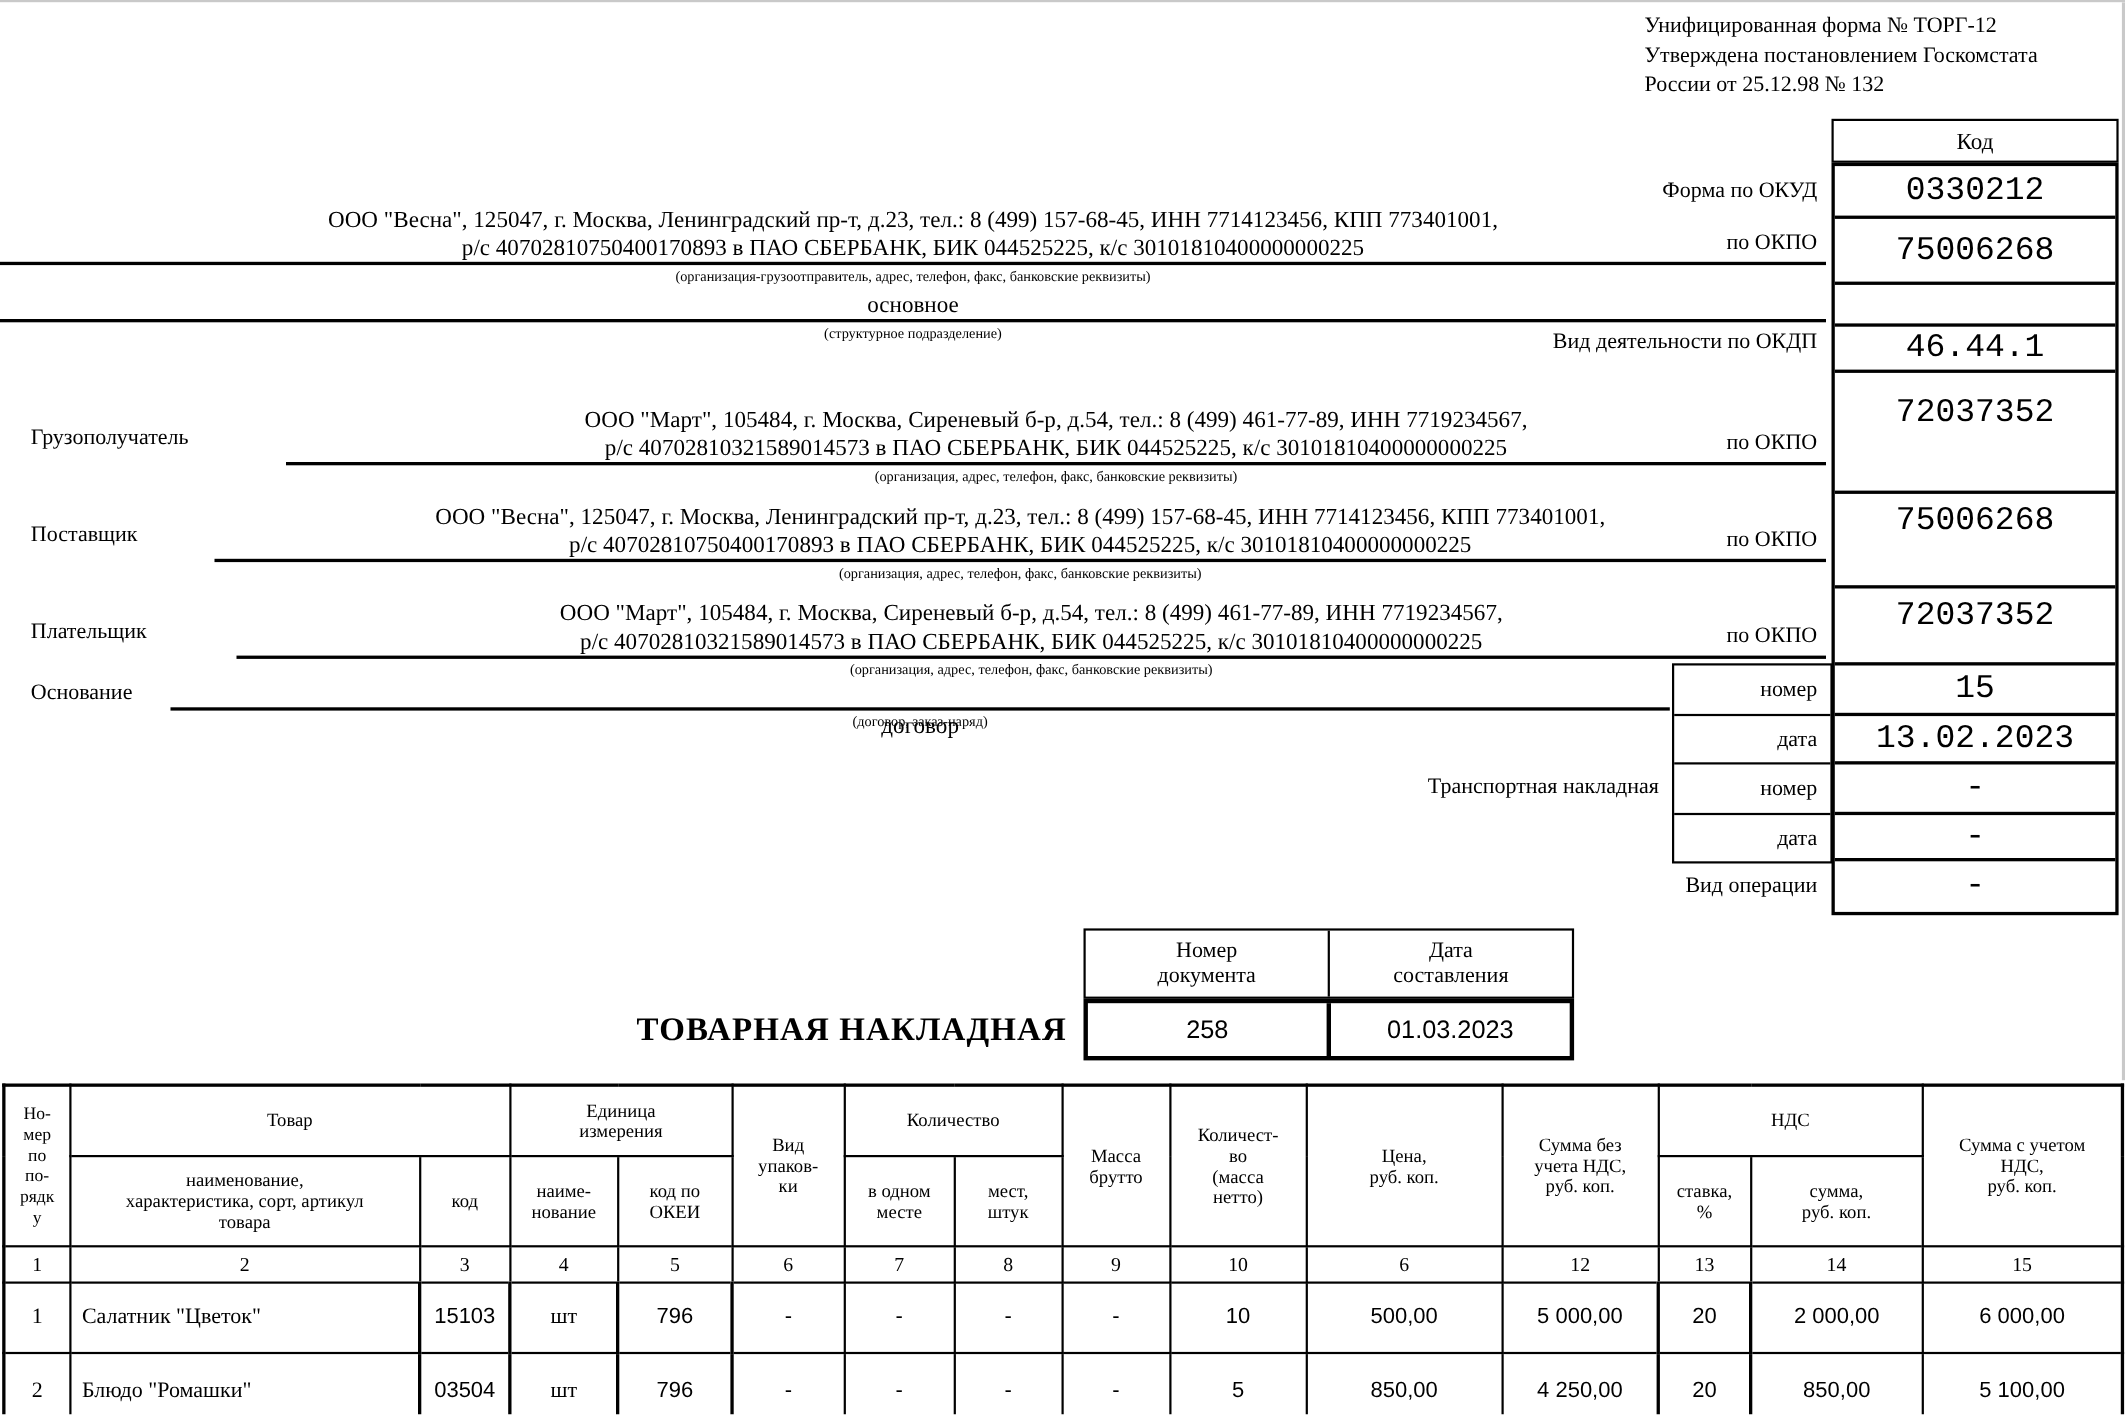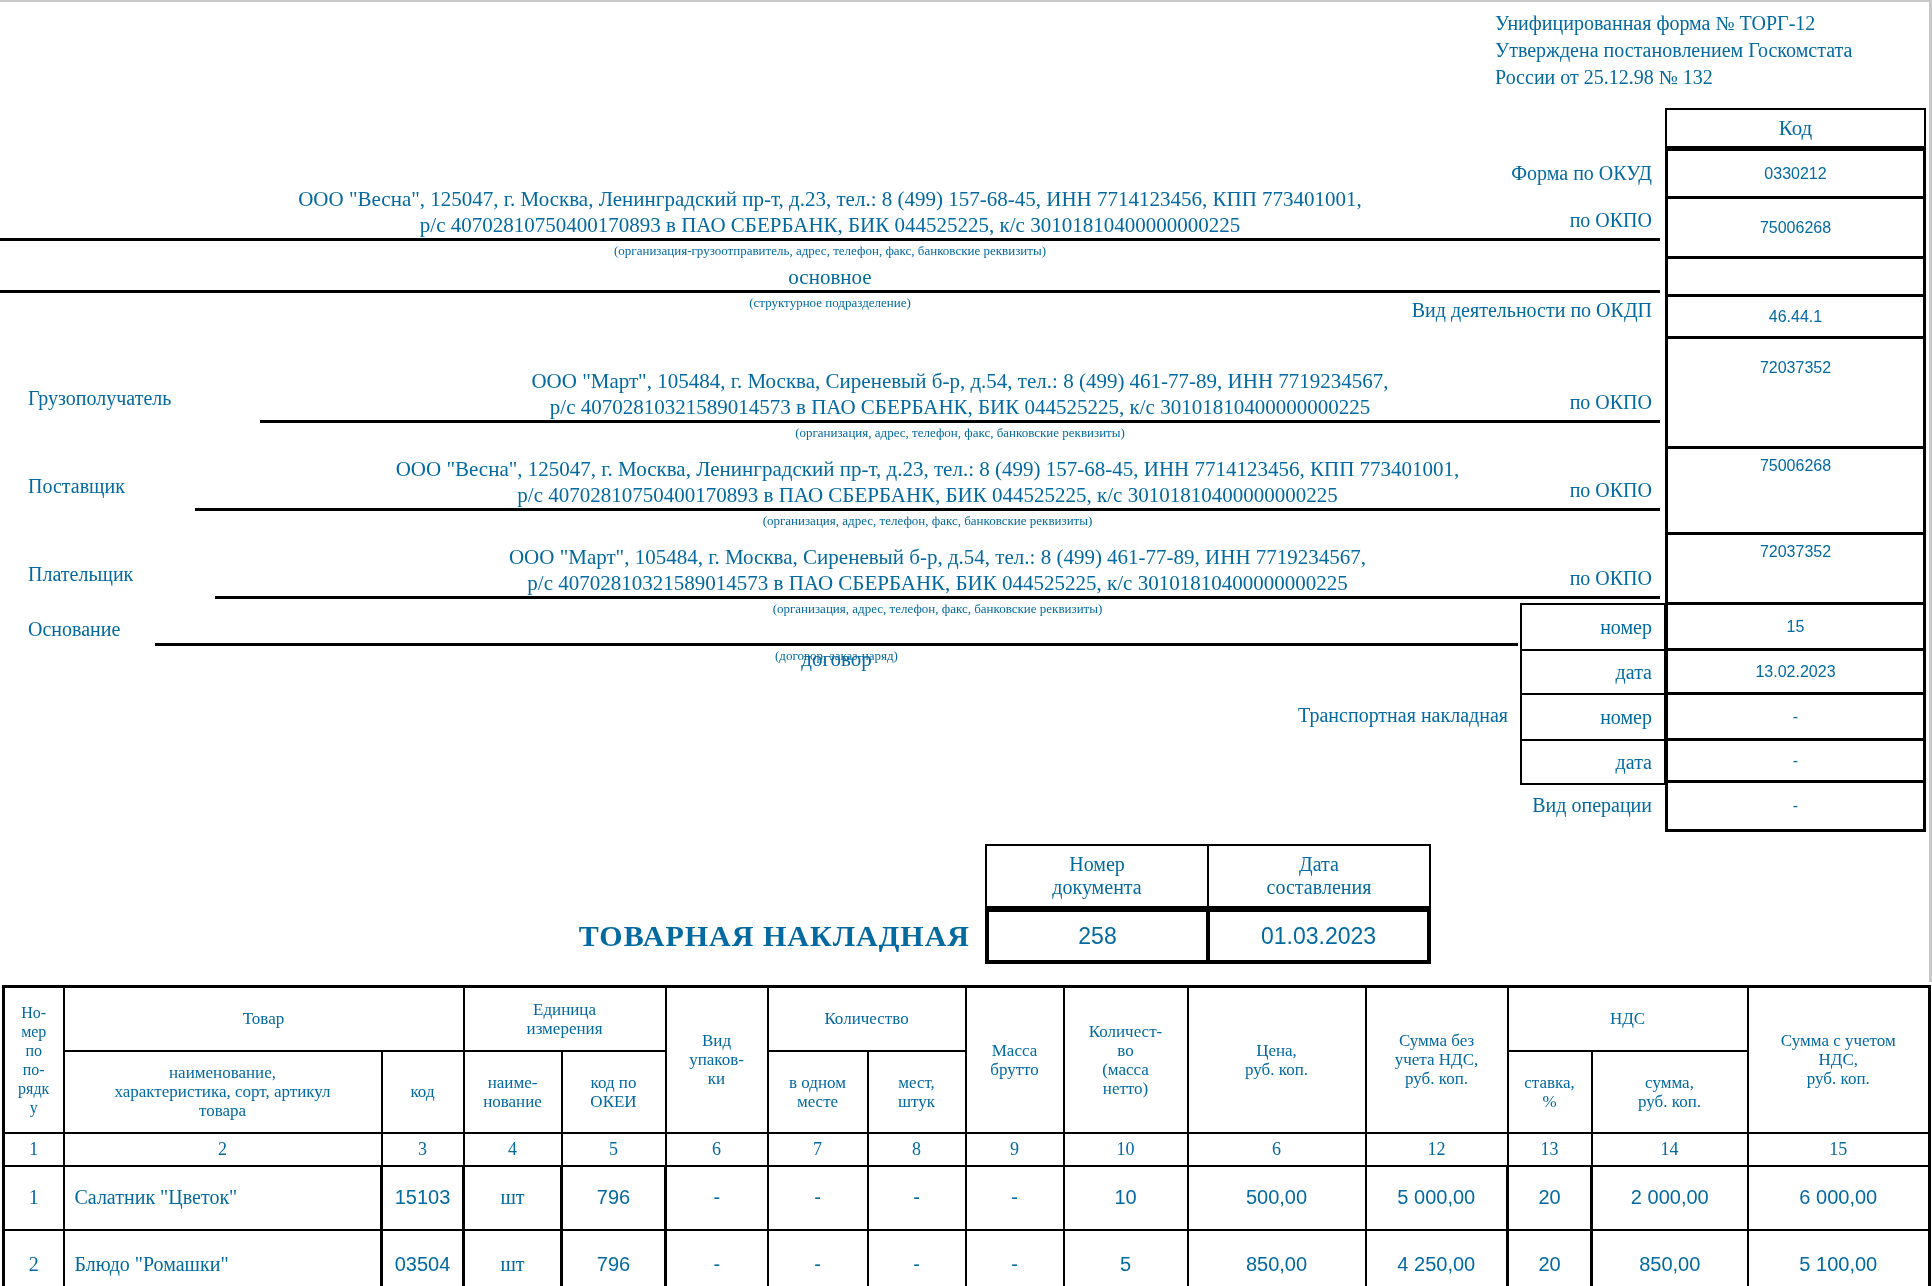--- a/index.html
+++ b/index.html
@@ -1,34 +1,34 @@
 <!DOCTYPE html>
 <html><head>
 <meta charset="utf-8">
 <style>
   html,body{margin:0;padding:0;background:#ffffff;}
   .page{
     position:relative;width:1932px;height:1286px;background:#fff;overflow:hidden;
-    font-family:"Liberation Serif","DejaVu Serif",serif;color:#0369a1;
+    font-family:"Liberation Serif","DejaVu Serif",serif;color:#000000;
     border-top:2px solid #c9c9c9;box-sizing:border-box;
   }
   .abs{position:absolute;}
   .edge-right{position:absolute;left:1929px;top:0;width:3px;height:980px;background:#c9c9c9;}
   .note{left:1495px;top:8px;width:430px;font-size:20px;line-height:27px;}
   .lbl{font-size:20px;}
   .rlabel{left:1100px;width:552px;text-align:right;font-size:20px;font-family:Liberation Serif, serif;}
   .cap{font-size:13px;text-align:center;}
   .rule{height:3px;background:#000;}
   .ctr{text-align:center;font-size:21px;line-height:26px;}
   
   .code-head{left:1665px;top:106px;width:261px;height:40px;border:2px solid #000;box-sizing:border-box;
     display:flex;align-items:center;justify-content:center;font-size:21px;}
   .code-stack{left:1665px;top:146px;width:261px;border:3px solid #000;box-sizing:border-box;}
   .code-row{border-bottom:3px solid #000;box-sizing:border-box;display:flex;align-items:center;justify-content:center;
-    font-size:16px;font-family:Liberation Sans, sans-serif;}
+    font-size:30px;font-family:Liberation Mono, monospace;}
   .code-row:last-child{border-bottom:none;}
   .nd-box{left:1520px;top:601px;width:146px;border:2px solid #000;box-sizing:border-box;}
   .nd-cell{border-bottom:2px solid #000;box-sizing:border-box;display:flex;align-items:center;justify-content:flex-end;
     padding-right:12px;font-size:20px;}
   .nd-cell:last-child{border-bottom:none;}
   
   .doc-box-head{left:985px;top:842px;width:446px;height:64px;border:2px solid #000;box-sizing:border-box;display:flex;}
   .doc-box-head .cell{flex:1;display:flex;align-items:center;justify-content:center;text-align:center;
     font-size:20px;line-height:23px;white-space:pre-line;}
   .doc-box-head .cell:first-child{border-right:2px solid #000;}

